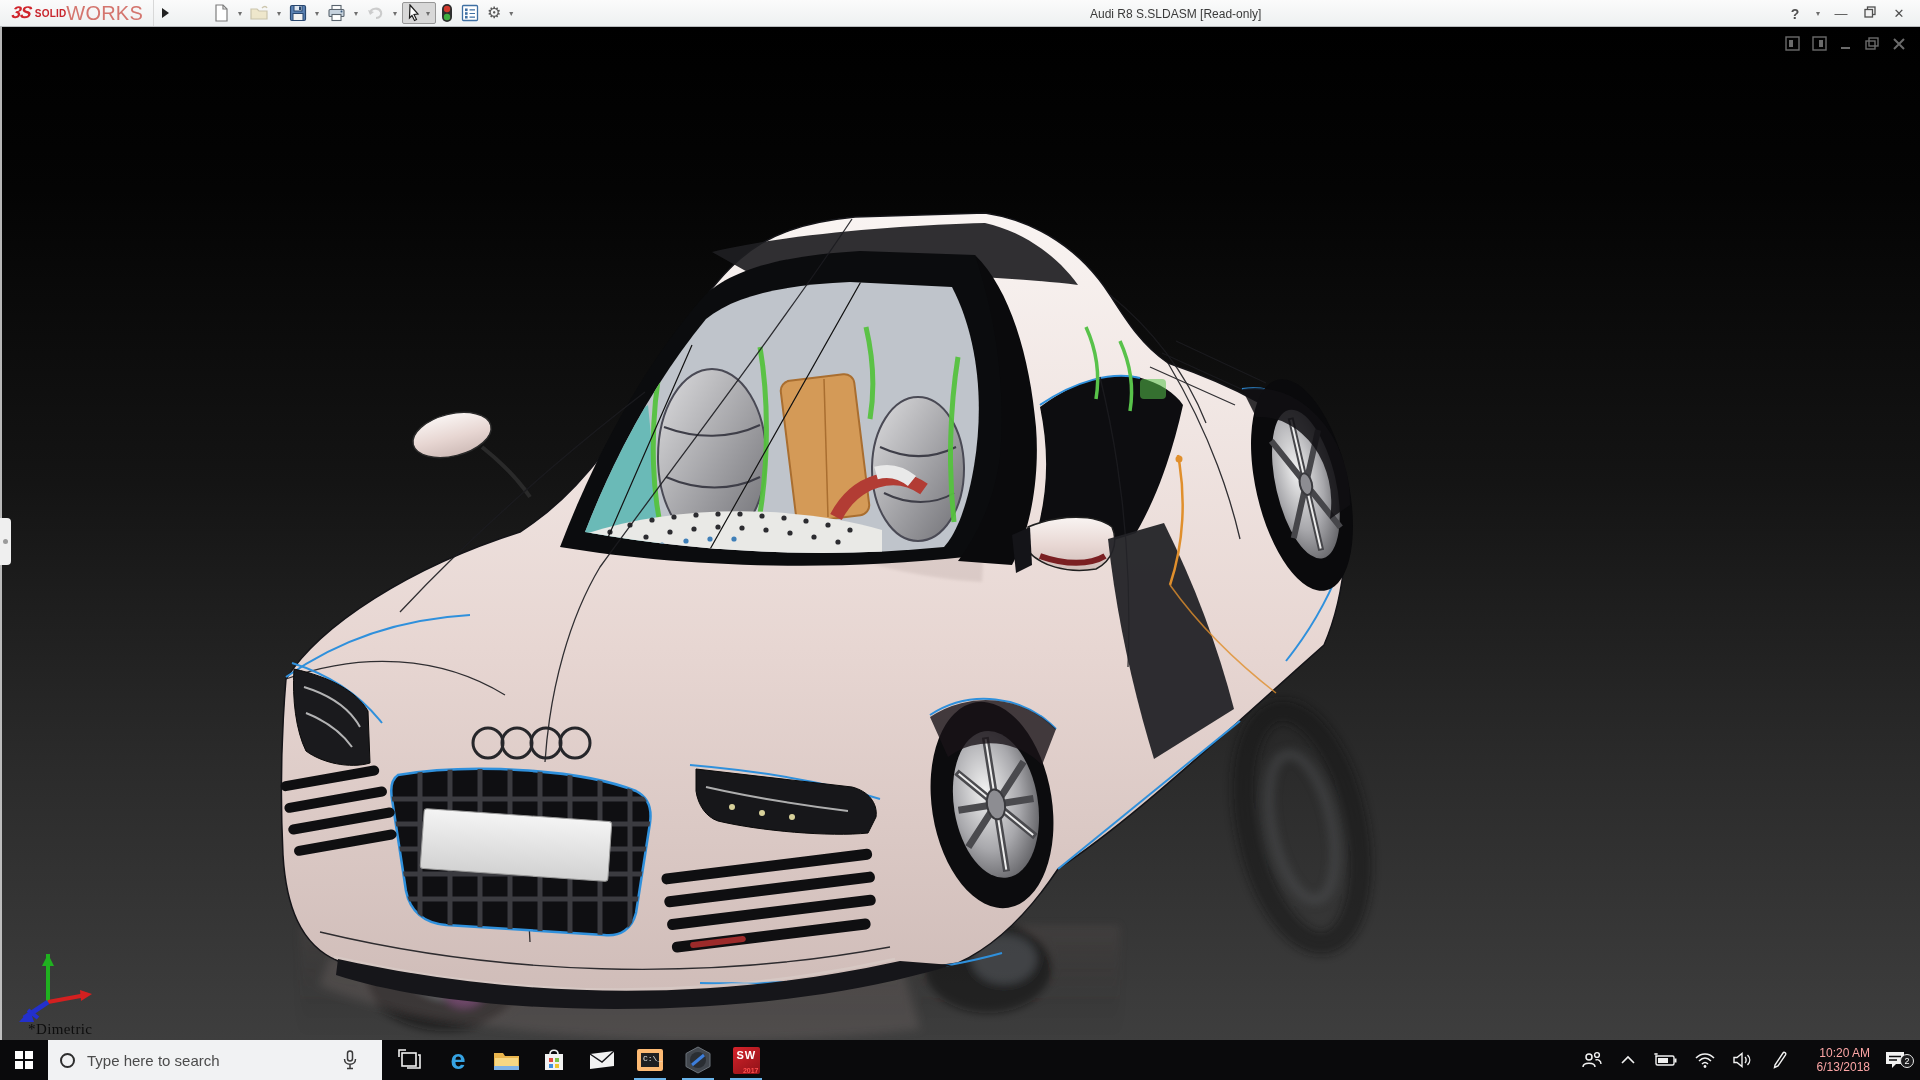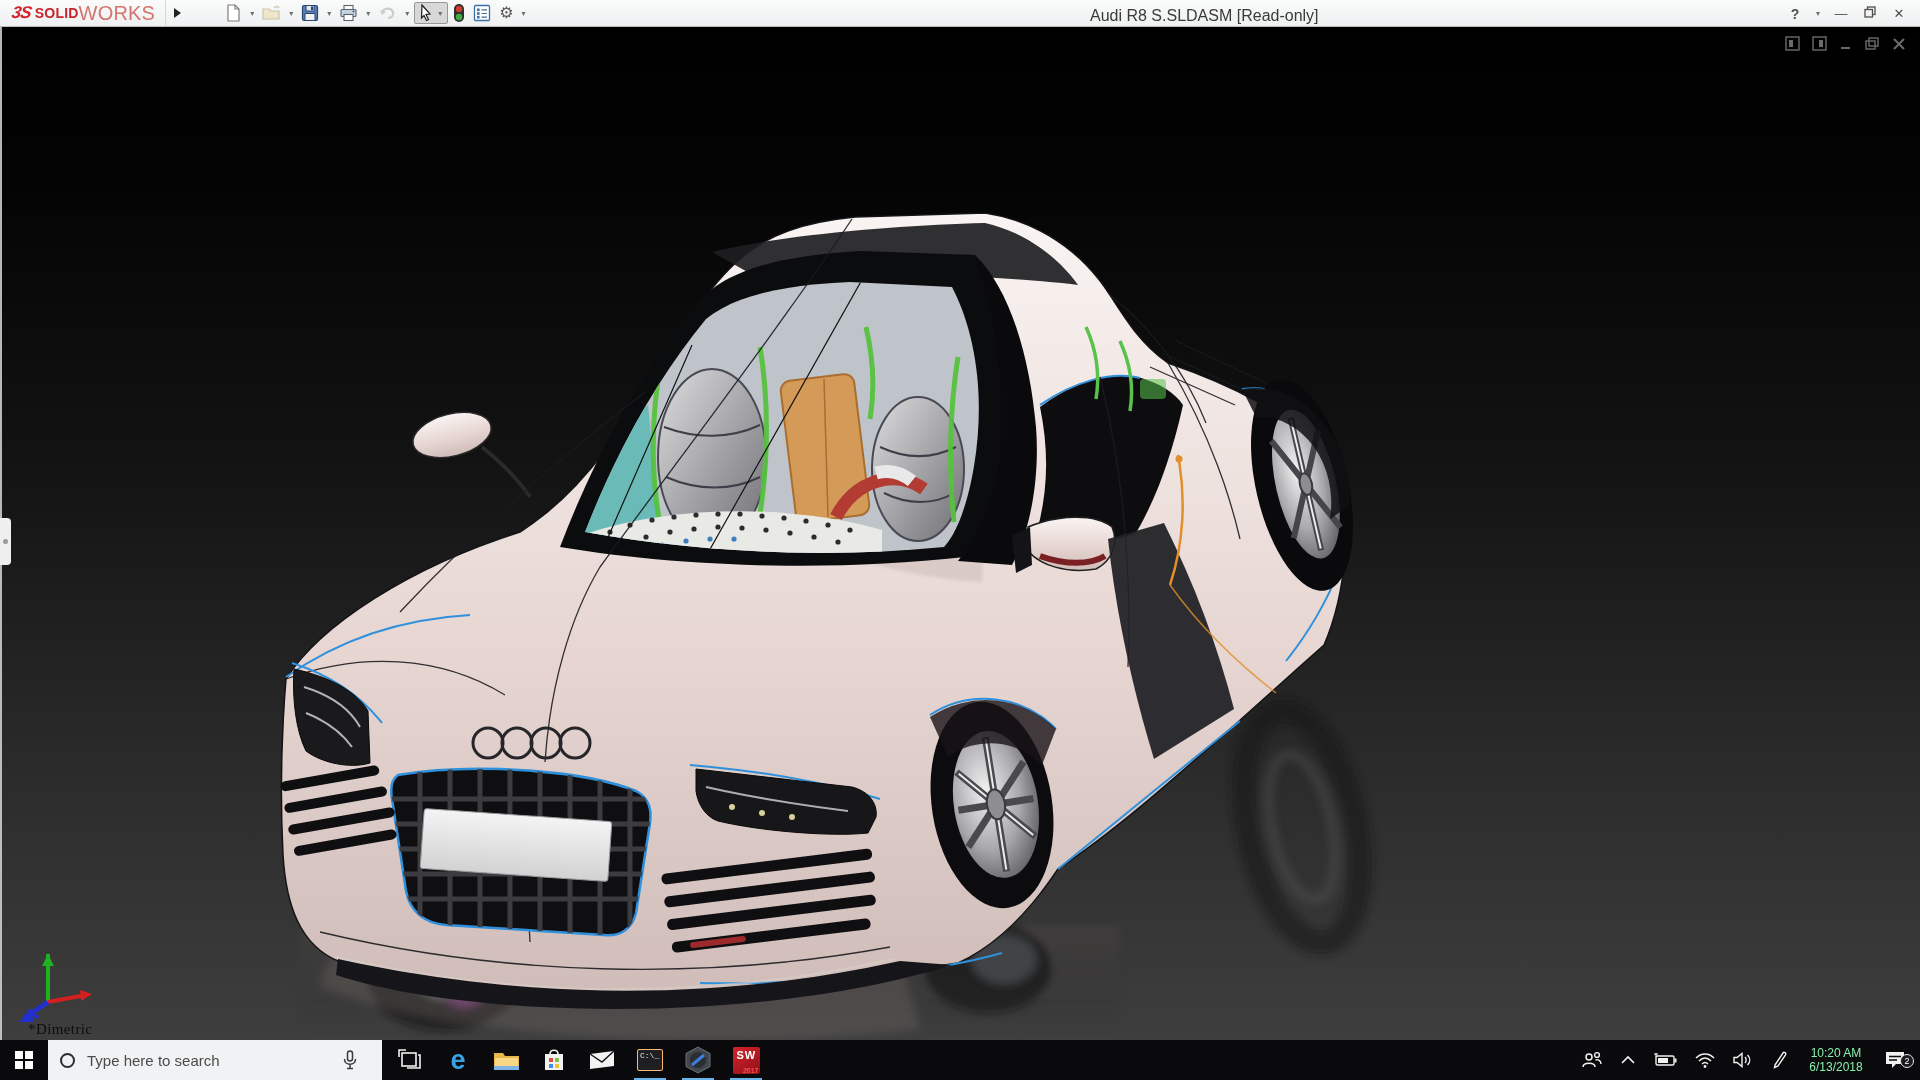--- a/index.html
+++ b/index.html
@@ -8,32 +8,32 @@
   .app { position:relative; width:1920px; height:1080px; }
 
   
   .titlebar { position:absolute; top:0; left:0; width:1920px; height:27px;
     background:linear-gradient(#fbfbfb,#eef0f1); border-bottom:1px solid #b9bcbf;
     display:flex; align-items:center; }
   .brand { display:flex; align-items:baseline; padding:0 10px 0 12px; height:100%;
     align-items:center; border-right:1px solid #d8d8d8; }
   .brand .mark { font-style:italic; font-weight:900; font-size:17px; color:#d0252c;
     transform:skewX(-10deg); margin-right:4px; letter-spacing:-1px;}
-  .brand .bold { font-weight:800; font-size:14px; color:#c8242c; letter-spacing:.2px;}
+  .brand .bold { font-weight:800; font-size:10px; color:#c8242c; letter-spacing:.2px;}
   .brand .light { font-weight:400; font-size:20px; color:#d4756e; letter-spacing:.2px;}
   .flyout { width:0; height:0; border-left:7px solid #222; border-top:5px solid transparent;
     border-bottom:5px solid transparent; margin:0 0 0 8px; }
   .qat { display:flex; align-items:center; gap:2px; margin-left:40px; }
   .tbtn { height:22px; display:flex; align-items:center; justify-content:center;
     padding:0 2px; border:1px solid transparent; border-radius:2px; }
   .tbtn.pressed { background:#d8d8d8; border-color:#979797; }
   .tbtn.disabled { opacity:.45; }
   .caret { font-size:8px; color:#6e6e6e; width:10px; text-align:center; }
   .gear { font-size:16px; color:#5a5a5a; line-height:1; }
-  .wtitle { position:absolute; left:1090px; top:7px; font-size:16px; color:#3a3a3a; }
+  .wtitle { position:absolute; left:1090px; top:7px; font-size:12px; color:#3a3a3a; }
   .winctl { position:absolute; right:10px; top:0; height:27px; display:flex;
     align-items:center; gap:7px; }
   .winctl .wbtn { color:#4f4f4f; font-size:13px; width:22px; text-align:center; }
   .winctl .help { font-weight:700; font-size:14px; color:#4f4f4f; }
 
   
   .viewport { position:absolute; top:27px; left:0; width:1920px; height:1013px;
     background:linear-gradient(180deg,#000 0%,#040404 16%,#141414 45%,#2a2a2a 72%,#3e3e3e 100%); }
   .left-edge-line { position:absolute; left:0; top:0; width:2px; height:100%;
     background:#d6d6d6; opacity:.85; }
@@ -59,33 +59,33 @@
     padding:0 24px 0 12px; gap:12px; }
   .ring { width:15px; height:15px; border:2.5px solid #2d2d2d; border-radius:50%; }
   .searchbox input { flex:1; border:none; background:transparent; outline:none;
     font-size:15px; color:#4b4b4b; font-family:"Liberation Sans",sans-serif; }
   .searchbox input::placeholder { color:#4b4b4b; opacity:1; }
   .apps { display:flex; align-items:stretch; margin-left:4px; }
   .slot { width:48px; position:relative; display:flex; align-items:center; justify-content:center; }
   .slot .runline { position:absolute; bottom:0; left:8px; width:32px; height:2px;
     background:#6ab4ea; }
   .edge-e { font-size:27px; font-weight:700; color:#36a3e3; line-height:1; }
-  .cmdicon { width:26px; height:22px; background:#1f1f21; border:1px solid #fdba74;
+  .cmdicon { width:26px; height:22px; background:#1f1f21; border:4px solid #fdba74;
     border-radius:2px; font-family:"Liberation Mono",monospace; font-size:8px;
     color:#e8e8e8; padding:1px 2px; }
   .hexicon { width:28px; height:28px; position:relative; }
   .swicon { width:27px; height:27px; background:linear-gradient(145deg,#d6232b,#8d1117);
     border-radius:2px; position:relative; }
   .swicon .letters { position:absolute; top:2px; left:4px; color:#fff; font-weight:800;
     font-size:11px; letter-spacing:1px;text-align:center; }
   .swicon .year { position:absolute; bottom:0px; right:1px; color:#ff5050; font-weight:700;
     font-size:7px; }
   .tray { position:absolute; right:0; top:0; height:40px; display:flex; align-items:center; }
   .trayitem { padding:0 9px; display:flex; align-items:center; justify-content:center; }
-  .clock { width:68px; text-align:center; color:#86efac; font-size:12px; line-height:14px;
+  .clock { width:68px; text-align:right; color:#fca5a5; font-size:12px; line-height:14px;
     margin:0 4px; }
   .action { position:relative; padding:0 14px 0 10px; }
   .badge { position:absolute; right:6px; bottom:2px; width:14px; height:14px;
     border:1.5px solid #e9e9e9; border-radius:50%; background:#1b1b1d; color:#fff;
     font-size:9px; display:flex; align-items:center; justify-content:center; }
 </style>
 </head>
 <body>
 
 <div class="app">

